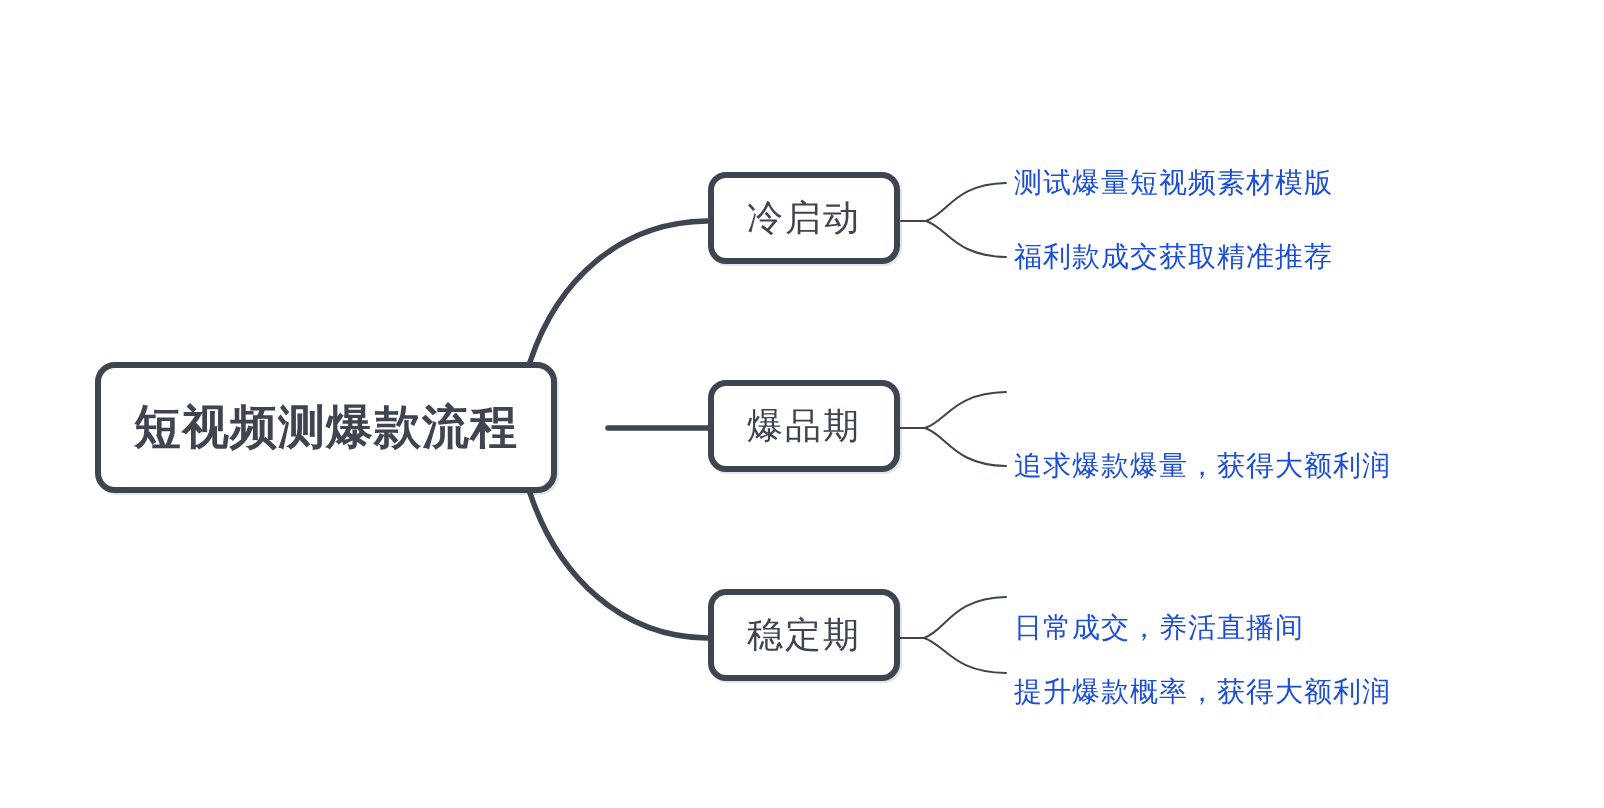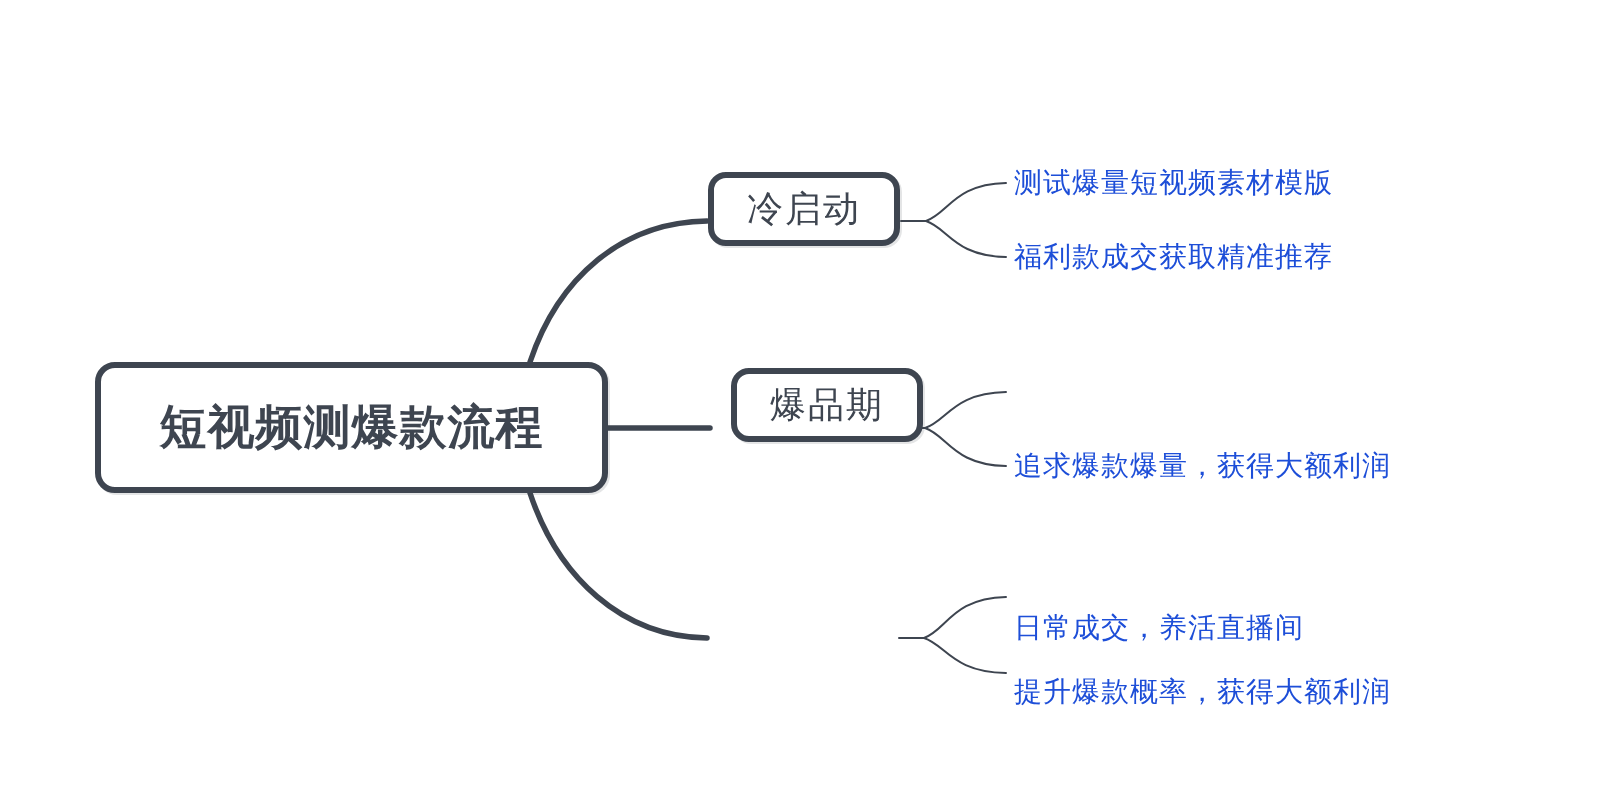--- a/index.html
+++ b/index.html
@@ -39,38 +39,38 @@
     color: #3e4550;
     display: flex;
     align-items: center;
     justify-content: center;
     box-shadow: 2px 2px 0 rgba(62, 69, 80, 0.14);
     cursor: pointer;
   }
   .root-node {
     left: 95px;
     top: 362px;
-    width: 513px;
+    width: 462px;
     height: 131px;
     border-radius: 20px;
     font-size: 47px;
     font-weight: 700;
     letter-spacing: 1px;
   }
   .branch-node {
     left: 708px;
     width: 192px;
-    height: 74px;
+    height: 92px;
     border-radius: 18px;
     font-size: 36px;
     font-weight: 500;
     letter-spacing: 2px;
   }
   .branch-1 { top: 172px; }
-  .branch-2 { top: 368px; margin-left: 23px; }
+  .branch-2 { top: 380px; }
   .branch-3 { top: 589px; }
   .leaf {
     position: absolute;
     left: 1014px;
     transform: translateY(-50%);
     color: #1d4ed8;
     font-size: 28px;
     font-weight: 400;
     white-space: nowrap;
     letter-spacing: 1px;
@@ -110,20 +110,23 @@
   <div class="node root-node">
     <span>短视频测爆款流程</span>
   </div>
 
   <div class="node branch-node branch-1">
     <span>冷启动</span>
   </div>
   <div class="node branch-node branch-2">
     <span>爆品期</span>
   </div>
+  <div class="node branch-node branch-3">
+    <span>稳定期</span>
+  </div>
 
   <div class="leaf leaf-1a">测试爆量短视频素材模版</div>
   <div class="leaf leaf-1b">福利款成交获取精准推荐</div>
   <div class="leaf leaf-2b">追求爆款爆量，获得大额利润</div>
   <div class="leaf leaf-3a">日常成交，养活直播间</div>
   <div class="leaf leaf-3b">提升爆款概率，获得大额利润</div>
 
 </div>
 
 </body></html>

